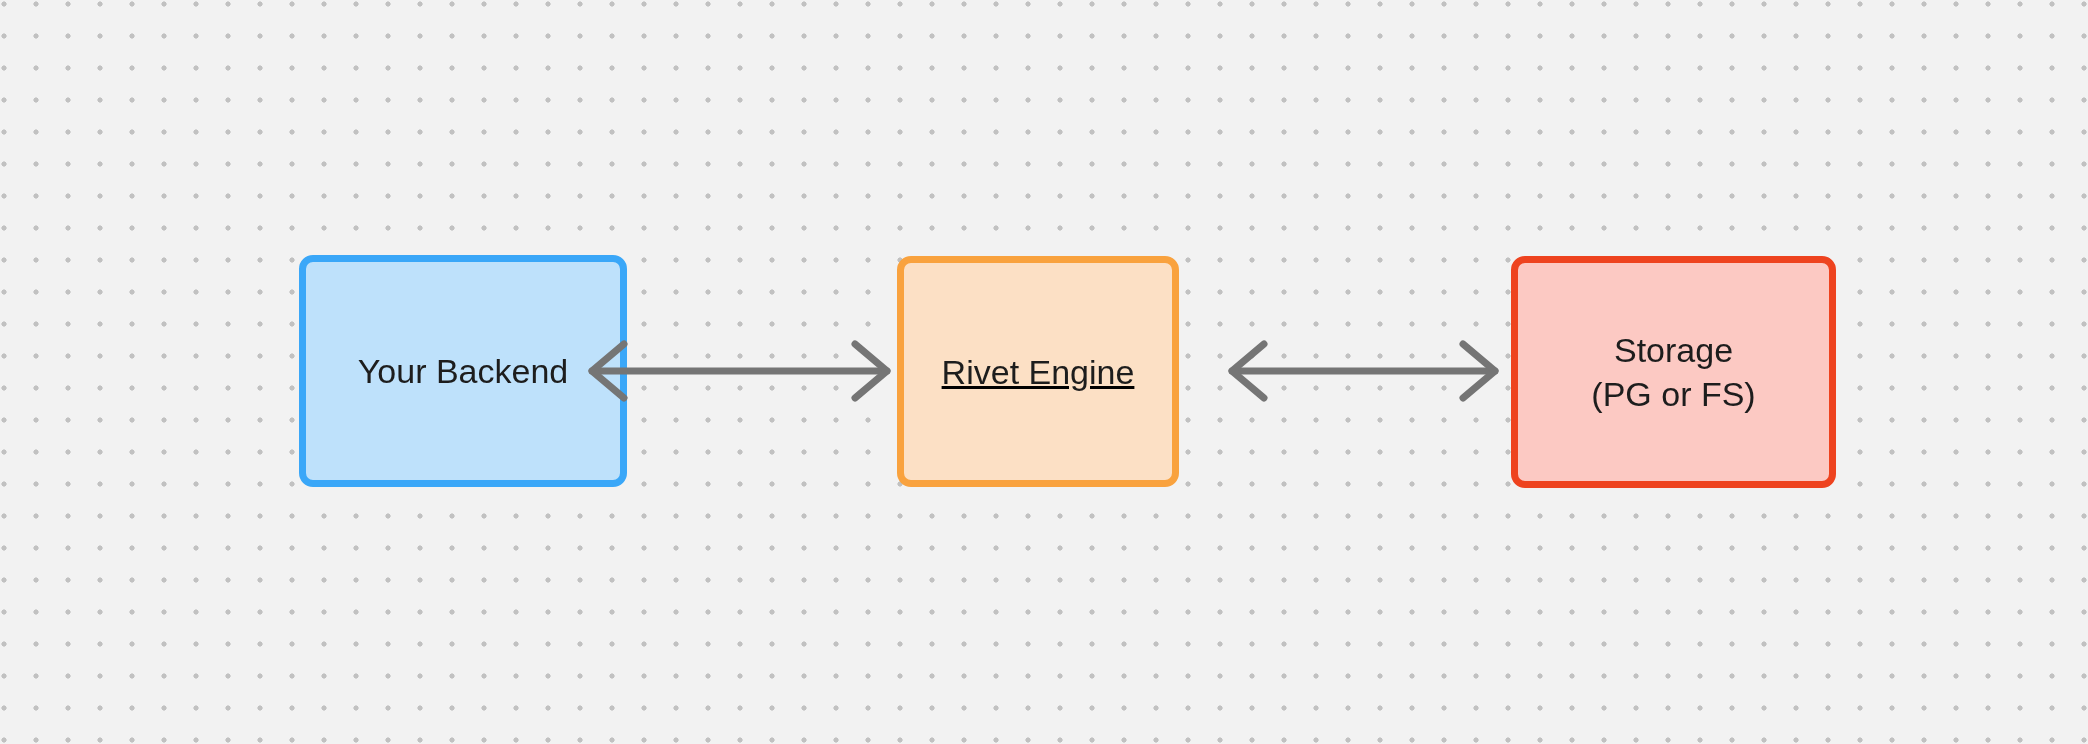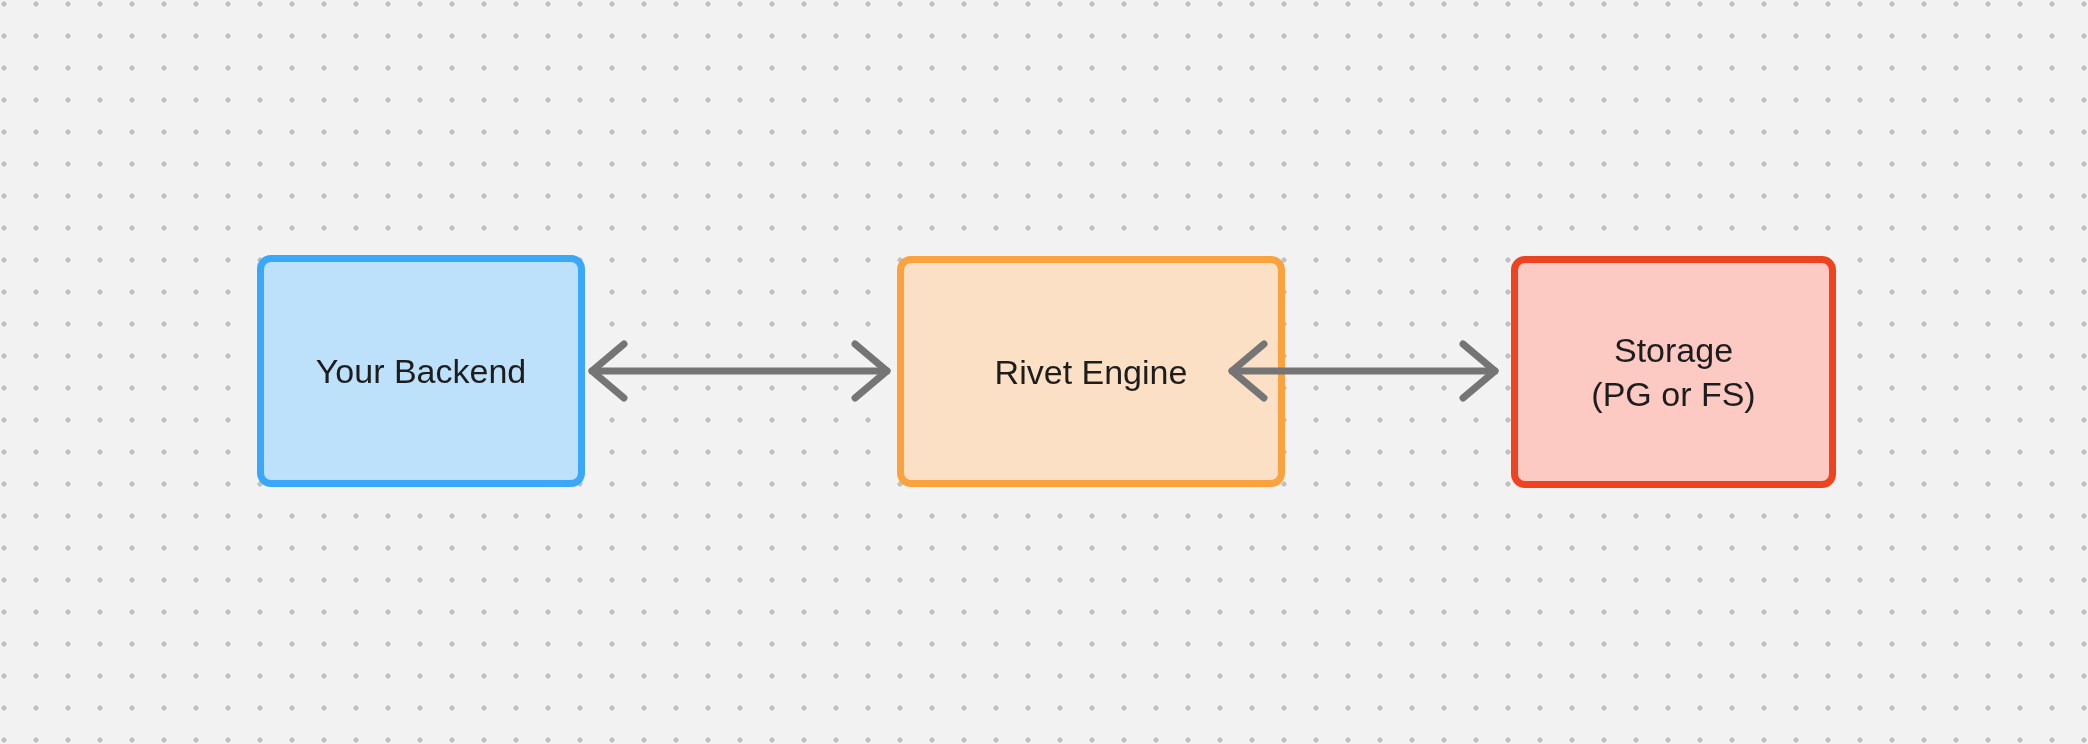--- a/index.html
+++ b/index.html
@@ -39,21 +39,21 @@
     color: #1d1d1d;
     user-select: none;
   }
   .node-label .line {
     display: block;
   }
   .node-label .line:empty {
     display: none;
   }
   .node-backend { left: 257px; top: 255px; width: 328px; height: 232px; }
-  .node-engine  { left: 897px; top: 256px; width: 388px; height: 231px; }
+  .node-engine  { left: 897px; top: 256px; width: 282px; height: 231px; text-decoration: underline; }
   .node-storage { left: 1511px; top: 256px; width: 325px; height: 232px; }
 
   .arrow {
     position: absolute;
     overflow: visible;
   }
   .arrow-1 { left: 584px; top: 334px; }
   .arrow-2 { left: 1224px; top: 334px; }
   .arrow line, .arrow polyline {
     stroke: currentColor;
@@ -61,21 +61,21 @@
     stroke-linecap: round;
     stroke-linejoin: round;
     fill: none;
   }
 </style>
 </head>
 <body>
 
 <div class="canvas" style="background-color: rgb(242, 242, 242);">
 
-  <div class="node node-backend" style="background-color: rgb(190, 225, 251); border-color: rgb(58, 167, 248);">
+  <div class="node node-backend" style="background-color: rgb(190, 225, 251); border-color: rgb(58, 167, 248); margin-left: 42px;">
     <div class="node-label" style="color: rgb(29, 29, 29);">
       <span class="line">Your Backend</span>
     </div>
   </div>
 
   <svg class="arrow arrow-1" width="312" height="74" viewBox="0 0 312 74" style="color: rgb(117, 117, 117);">
     <line x1="8" y1="37" x2="303" y2="37"></line>
     <polyline points="40,10 8,37 40,64"></polyline>
     <polyline points="271,10 303,37 271,64"></polyline>
   </svg>

